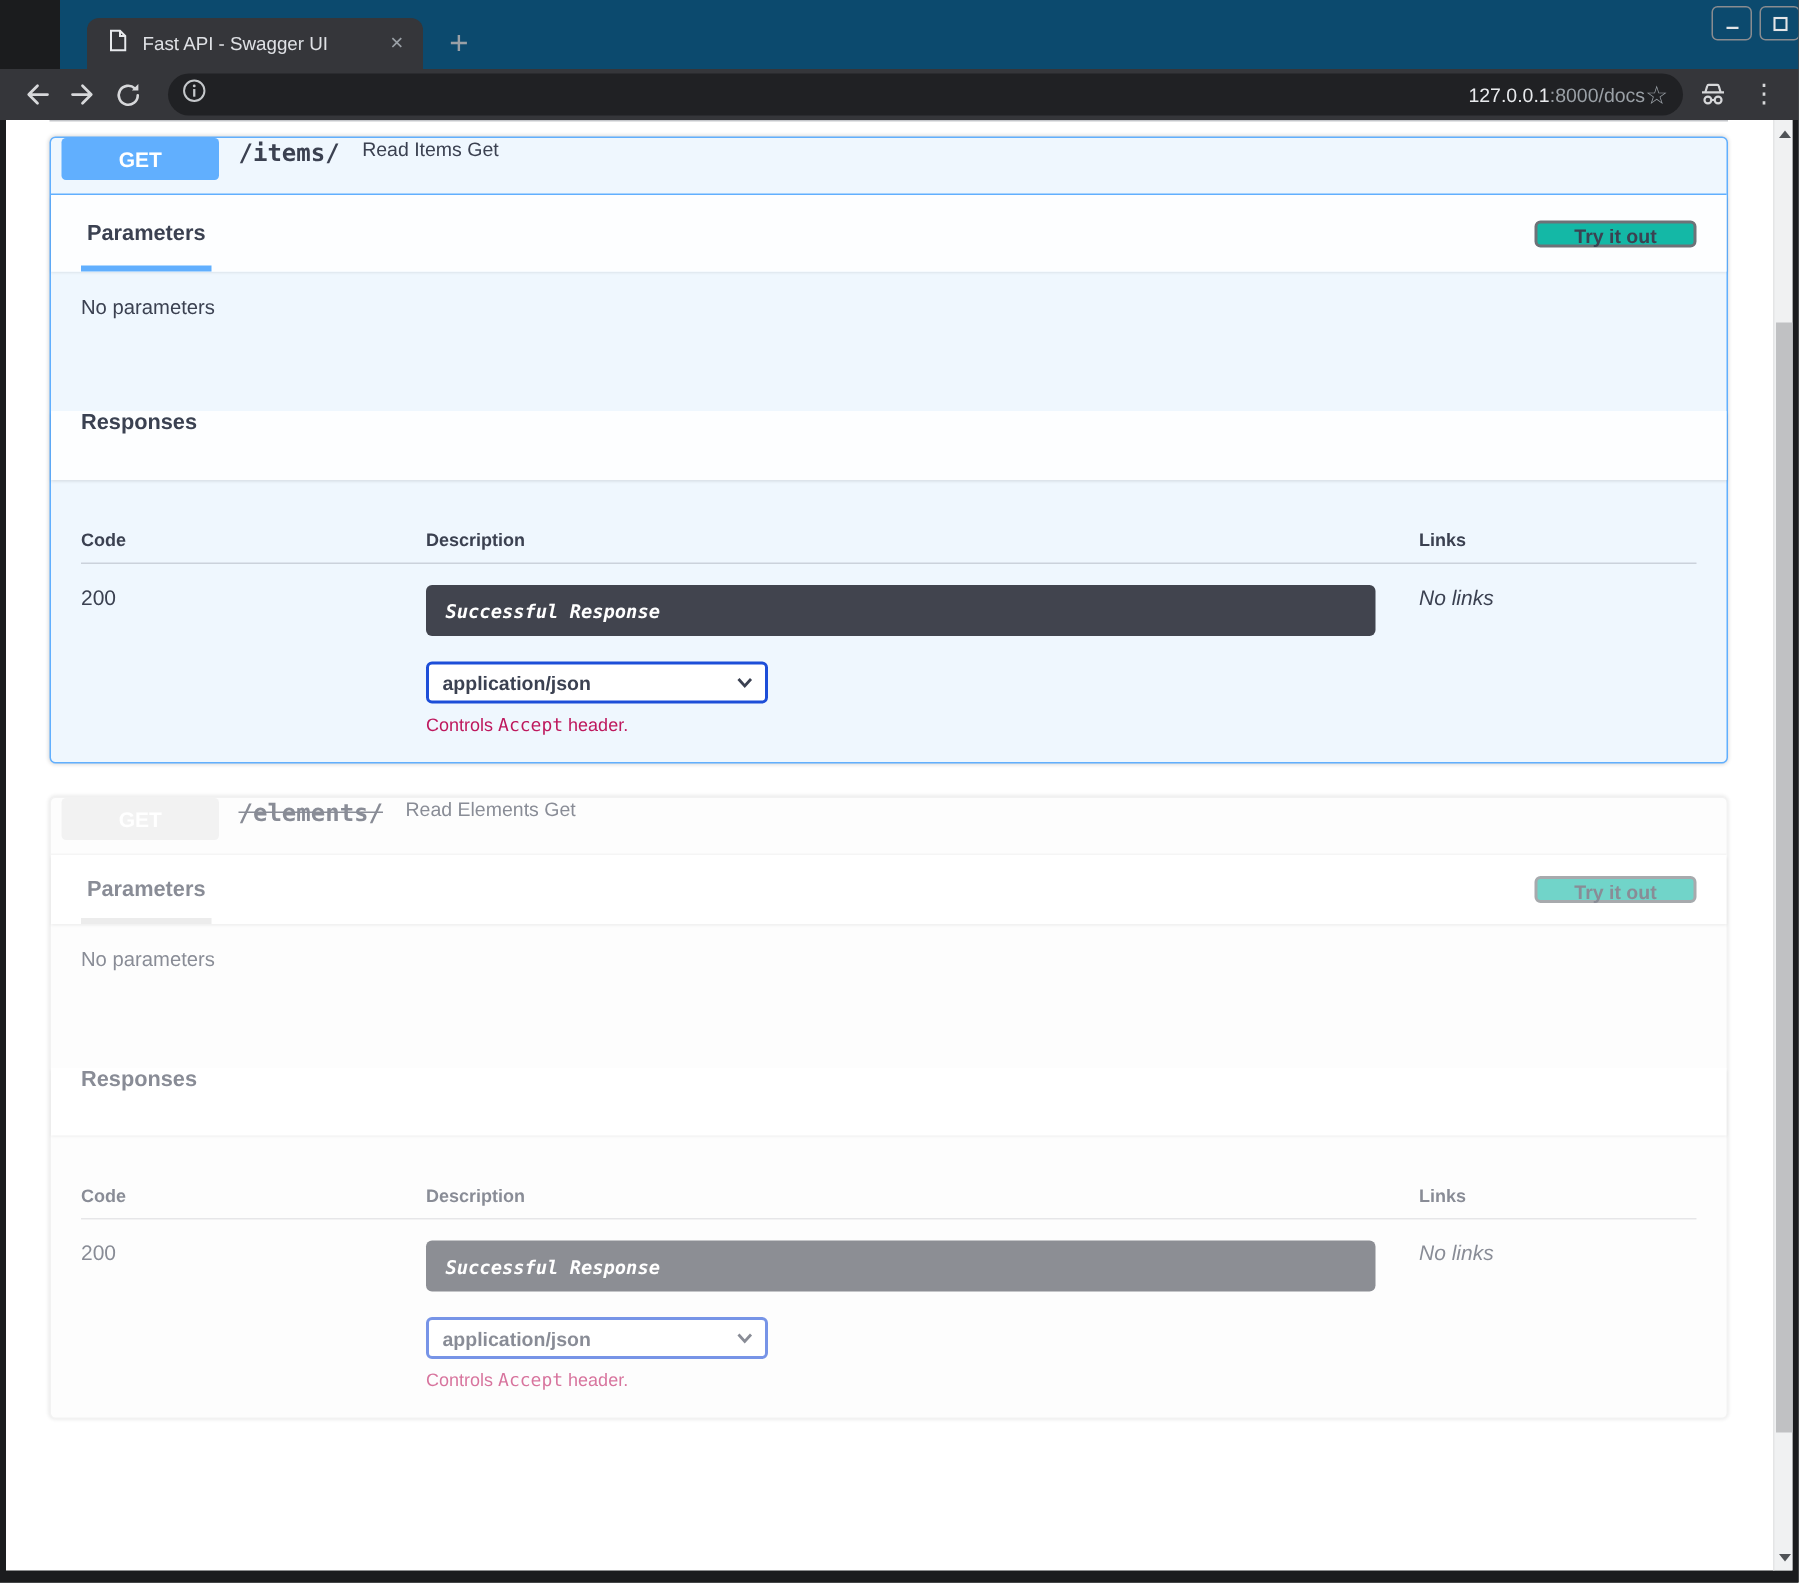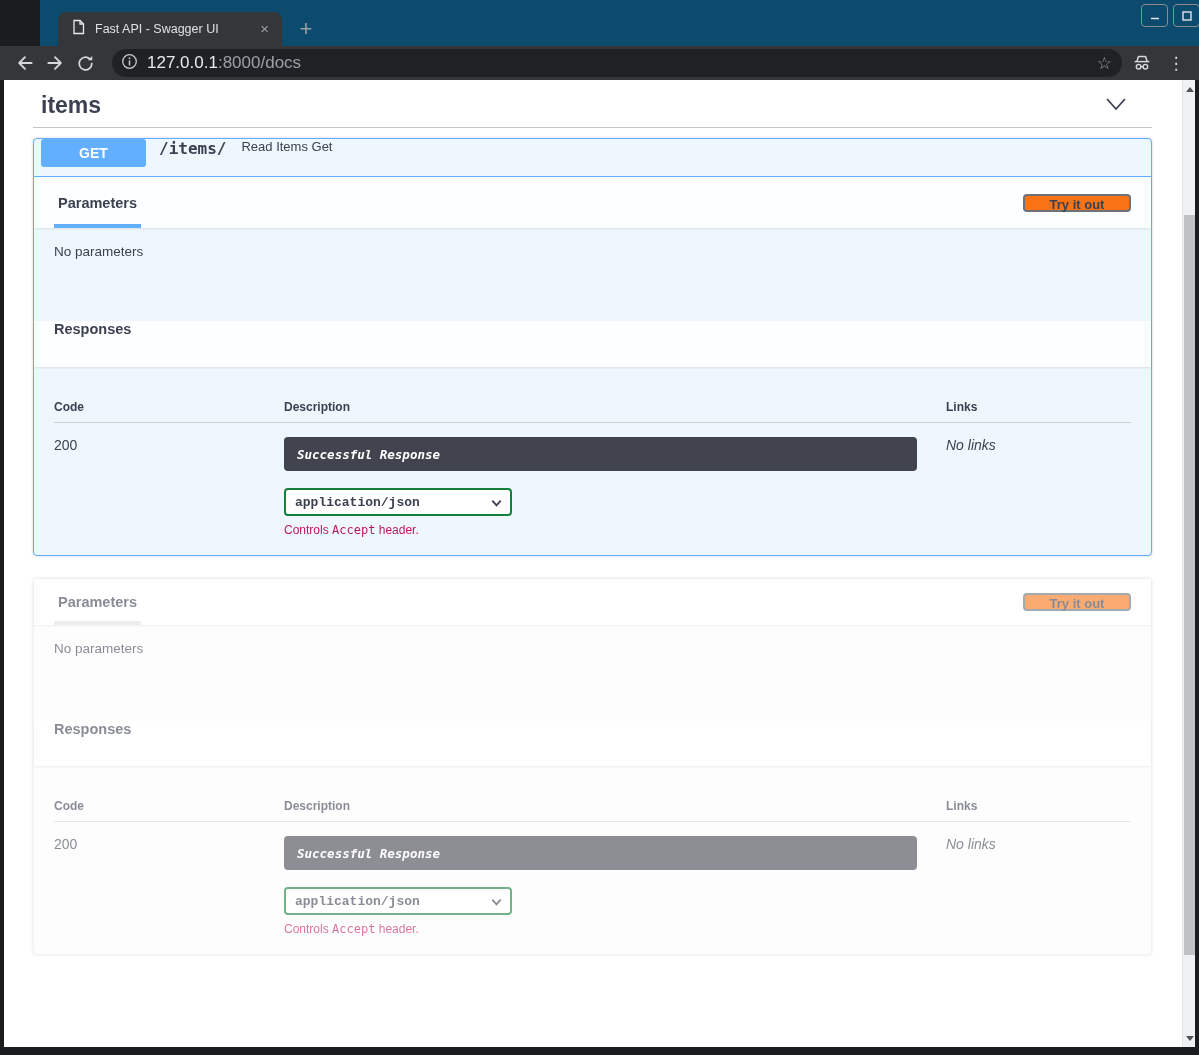--- a/index.html
+++ b/index.html
@@ -17,21 +17,21 @@
           font-size:22px;font-weight:300;display:flex;align-items:center;justify-content:center;}
   .winctrls{position:absolute;right:7px;top:4px;display:flex;gap:5px;}
   .wbtn{width:27px;height:23px;border:1px solid #8a8c90;border-radius:4px;background:transparent;
         display:flex;align-items:center;justify-content:center;color:#e4e5e7;}
   .toolbar{position:absolute;top:46px;left:0;width:100%;height:34px;background:#35363a;
            display:flex;align-items:center;}
   .navic{width:30px;height:28px;display:flex;align-items:center;justify-content:center;color:#d7d8da;}
   .navic svg{display:block;}
   .omnibox{position:absolute;left:112px;top:3px;width:1010px;height:28px;background:#202124;
            border-radius:14px;display:flex;align-items:center;padding:0 10px 0 9px;}
-  .urltext{flex:1;font-size:17px;margin-left:9px;white-space:nowrap;overflow:hidden;}
+  .urltext{flex:1;font-size:13px;margin-left:9px;white-space:nowrap;overflow:hidden;text-align:right;}
   .url-host{color:#e8eaed;}
   .url-rest{color:#9aa0a6;}
   .star{color:#9aa0a6;font-size:17px;line-height:17px;}
   .incog{position:absolute;right:44px;top:5px;width:26px;height:24px;display:flex;align-items:center;justify-content:center;color:#d7d8da;}
   .menudots{position:absolute;right:12px;top:5px;width:22px;height:24px;display:flex;align-items:center;justify-content:center;color:#d7d8da;font-size:17px;letter-spacing:0;}
 
   
   .content{position:absolute;top:80px;left:4px;width:1191px;height:967px;background:#ffffff;overflow:hidden;}
   .swagger{position:absolute;left:29px;top:0;width:1119px;}
 
@@ -60,21 +60,21 @@
   .warning-text{font-size:14px;font-weight:bold;color:#3b4151;}
 
   .tab-header{height:51px;display:flex;align-items:center;justify-content:space-between;
               padding:0 20px;background:rgba(255,255,255,.85);box-shadow:0 1px 2px rgba(0,0,0,.1);}
   .op--deprecated .tab-header{height:46px;background:#fff;}
   .tab-item{position:relative;height:100%;display:flex;align-items:center;}
   .tab-item-label{font-size:14.5px;font-weight:bold;color:#3b4151;padding:0 4px;}
   .tab-indicator{position:absolute;left:0;right:0;bottom:0;height:4px;}
   .op--get .tab-indicator{background:#61affe;}
   .op--deprecated .tab-indicator{background:#e0e0e0;}
-  .tryout-btn{width:108px;height:18px;background:#f97316;border:2px solid #6d7278;border-radius:4px;
+  .tryout-btn{width:108px;height:18px;background:#14b8a6;border:2px solid #6d7278;border-radius:4px;
               font-family:inherit;font-size:13px;font-weight:bold;color:#3b4151;cursor:pointer;}
 
   .params-body{padding:16px 20px;font-size:13.5px;color:#3b4151;}
   .op--get .params-body{height:93px;}
   .op--deprecated .params-body{height:96px;}
 
   .section-header{height:46px;display:flex;align-items:flex-start;padding:0 20px;
                   background:rgba(255,255,255,.85);box-shadow:0 1px 2px rgba(0,0,0,.1);}
   .op--deprecated .section-header{height:45px;background:#fff;}
   .section-title{font-size:14.5px;font-weight:bold;color:#3b4151;}
@@ -84,22 +84,22 @@
   .resp-grid--head{padding-bottom:8px;border-bottom:1px solid rgba(59,65,81,.2);}
   .col-head{font-size:12px;font-weight:bold;color:#3b4151;}
   .resp-grid--row{padding-top:14px;}
   .resp-code{font-size:14px;color:#3b4151;}
   .resp-links{font-size:14px;font-style:italic;color:#3b4151;}
   .success-box{width:633px;height:34px;background:#41444e;border-radius:4px;display:flex;align-items:center;
                padding-left:13px;}
   .success-text{color:#fff;font-family:"DejaVu Sans Mono","Liberation Mono",monospace;
                 font-style:italic;font-weight:bold;font-size:12.5px;}
   .select-wrap{position:relative;width:228px;margin-top:17px;}
-  .media-select{width:228px;height:28px;border:2px solid #15803d;border-radius:4px;background:#fff;
-                font-family:Liberation Mono, monospace;font-size:13px;font-weight:bold;color:#3b4151;padding:0 26px 0 9px;
+  .media-select{width:228px;height:28px;border:2px solid #1d4ed8;border-radius:4px;background:#fff;
+                font-family:Liberation Sans, sans-serif;font-size:13px;font-weight:bold;color:#3b4151;padding:0 26px 0 9px;
                 -webkit-appearance:none;appearance:none;}
   .select-chevron{position:absolute;right:9px;top:7px;pointer-events:none;color:#3b4151;}
   .accept-note{margin-top:7px;font-size:12px;color:#be185d;}
   .accept-code{font-family:"DejaVu Sans Mono","Liberation Mono",monospace;}
 
   
   .scrollbar{position:absolute;right:0;top:0;width:13px;height:100%;background:#f0f1f2;border-left:1px solid #e4e5e6;}
   .sb-arrow{position:absolute;left:0;width:13px;height:14px;display:flex;align-items:center;justify-content:center;}
   .sb-arrow-up{top:2px;}
   .sb-arrow-down{bottom:2px;}
@@ -179,28 +179,20 @@
           <circle cx="15.7" cy="16" r="2.5"></circle>
           <path d="M10.8 16h2.4"></path>
         </svg>
     </div>
     <div class="menudots">⋮</div>
   </div>
 
   <div class="content">
     <div class="swagger">
 
-      <div class="tag-header">
-        <span class="tag-title">items</span>
-        <span class="tag-chevron">
-          <svg width="24" height="18" viewBox="0 0 24 18">
-              <polyline points="3,4 12,14 21,4" fill="none" stroke="currentColor" stroke-width="1.8"></polyline>
-            </svg>
-        </span>
-      </div>
       <div class="tag-divider"></div>
 
       <div class="op op--get">
         <div class="op-summary">
           <span class="method-badge">GET</span>
           <span class="op-path">/items/</span>
           <span class="op-desc">Read Items Get</span>
         </div>
         <div class="tab-header">
           <div class="tab-item">
@@ -238,20 +230,25 @@
                 </span>
               </div>
               <div class="accept-note"><span>Controls </span><span class="accept-code">Accept</span><span> header.</span></div>
             </div>
             <span class="resp-links">No links</span>
           </div>
         </div>
       </div>
 
       <div class="op op--deprecated">
+        <div class="op-summary">
+          <span class="method-badge">GET</span>
+          <span class="op-path">/elements/</span>
+          <span class="op-desc">Read Elements Get</span>
+        </div>
         <div class="tab-header">
           <div class="tab-item">
             <span class="tab-item-label">Parameters</span>
             <span class="tab-indicator"></span>
           </div>
           <button class="tryout-btn">Try it out</button>
         </div>
         <div class="params-body">
           <span>No parameters</span>
         </div>

